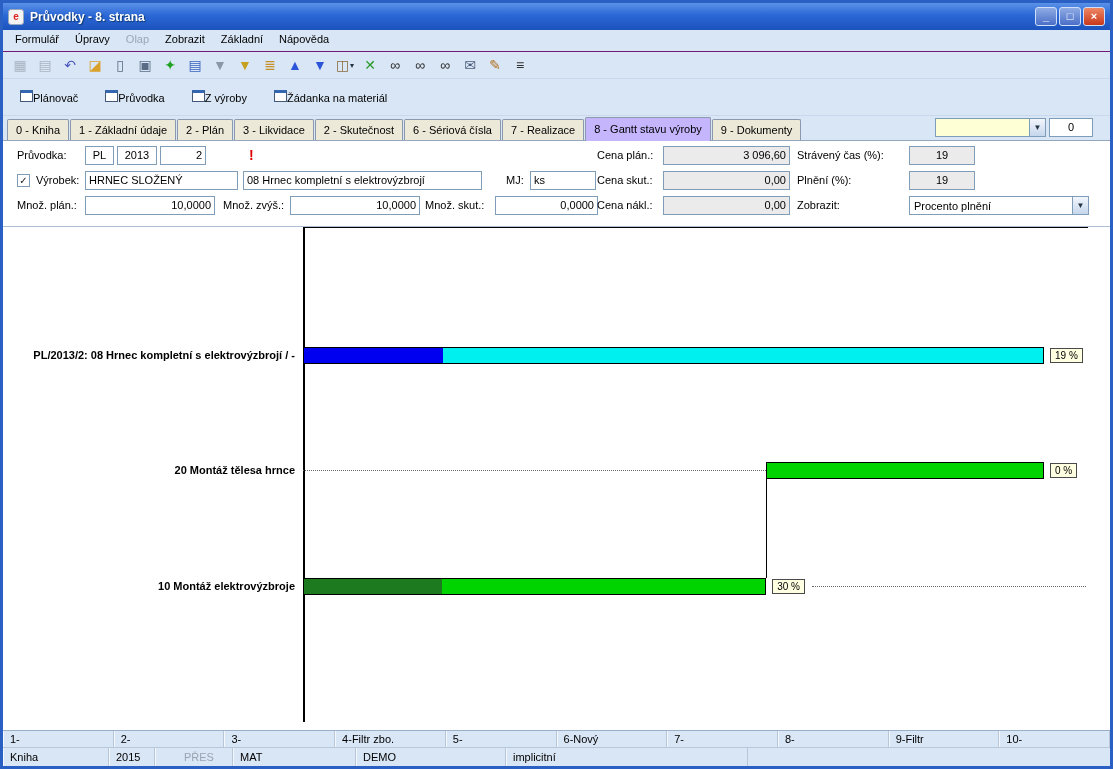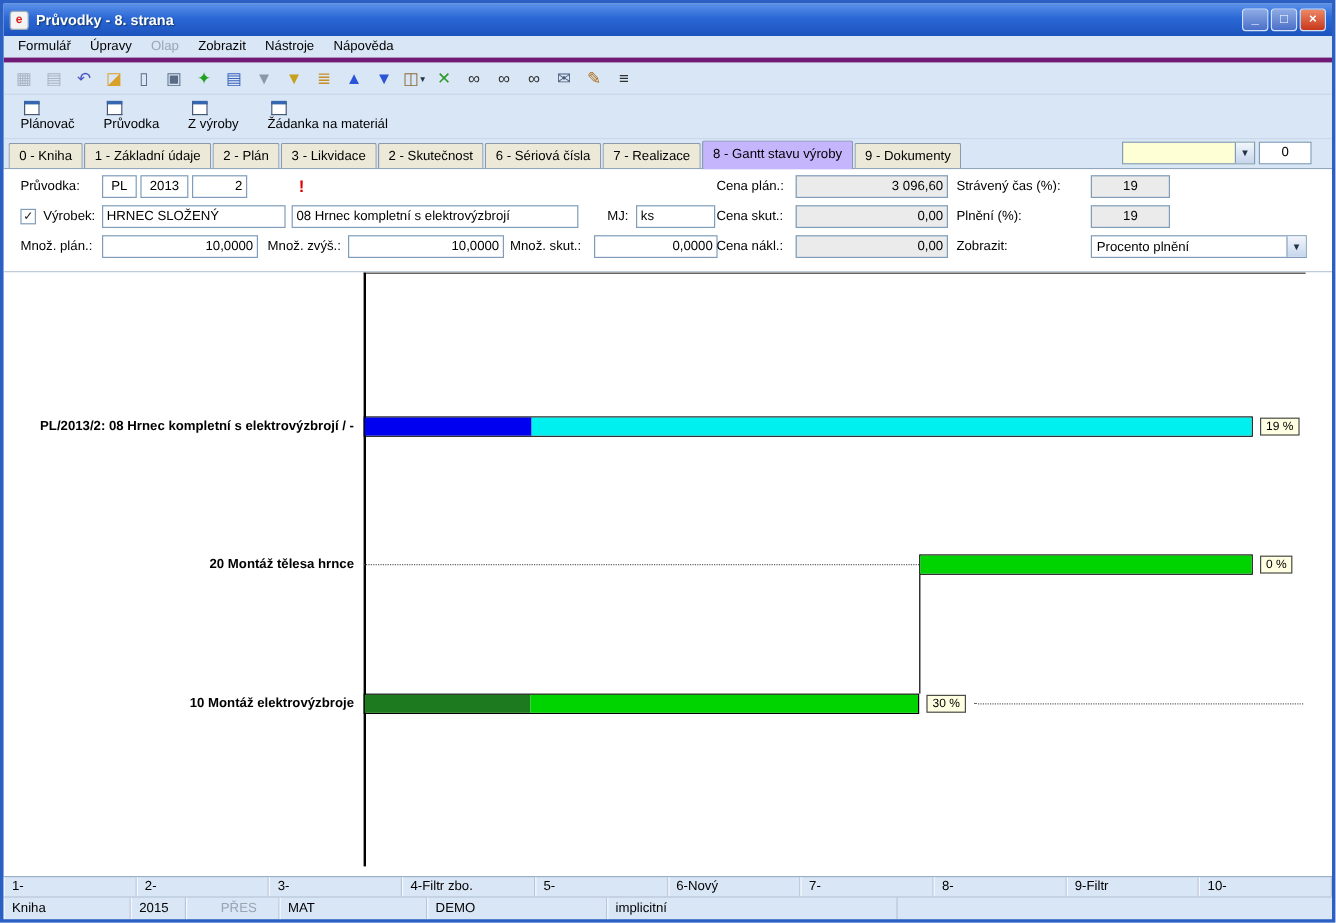--- a/index.html
+++ b/index.html
@@ -19,35 +19,35 @@
     border:1px solid #9ab; text-shadow:none; }
   .title-sub { position:absolute; left:170px; line-height:27px; }
   .win-controls { margin-left:auto; display:flex; gap:2px; }
   .wbtn { width:22px; height:19px; border:1px solid #cfe0f8; border-radius:3px;
     background:linear-gradient(#8fabe4,#4a6fc8); color:#fff; font-size:11px; font-weight:bold;
     display:flex; align-items:center; justify-content:center; line-height:1; text-shadow:none; }
   .wbtn.close { background:linear-gradient(#ee8866,#c8371b); }
 
   
   .menubar { height:22px; flex:0 0 22px; display:flex; align-items:flex-start; padding:0 4px;
-    border-bottom:4px solid #701a75; }
+    border-bottom:1px solid #701a75; }
   .menu-item { padding:3px 8px; cursor:default; }
   .menu-item.disabled { color:#9aa6b4; }
 
   .toolbar { height:27px; flex:0 0 27px; display:flex; align-items:center; padding:0 6px; gap:3px;
     border-bottom:1px solid #c9d8ec; }
   .tool-btn { min-width:22px; height:22px; display:flex; align-items:center; justify-content:center;
     font-size:14px; padding:0 1px; }
   .tool-btn .glyph { line-height:1; }
   .tool-btn.disabled .glyph { color:#a8b4c2 !important; }
   .tool-btn .caret { font-size:8px; color:#234; margin-left:1px; }
 
   .actionbar { height:37px; flex:0 0 37px; display:flex; align-items:center; padding:0 10px; gap:10px;
     border-bottom:1px solid #c9d8ec; }
-  .action-btn { display:flex; flex-direction:column; align-items:flex-start; padding:2px 10px 2px 4px; cursor:default; }
+  .action-btn { display:flex; flex-direction:row; align-items:flex-start; padding:2px 10px 2px 4px; cursor:default; }
   .form-mini-icon { width:13px; height:12px; border:1px solid #44597a; border-top:3px solid #3567b0;
     background:#fff; margin-left:3px; }
   .ab-label { margin-top:2px; }
 
   
   .tabbar { height:25px; flex:0 0 25px; display:flex; align-items:flex-end; padding:0 4px;
     position:relative; border-bottom:1px solid #94a6bc; }
   .tab { height:21px; line-height:20px; padding:0 8px; background:#ece9d8;
     border:1px solid #8a99ad; border-bottom:none; border-radius:2px 2px 0 0; margin-right:1px; cursor:default; white-space:nowrap; }
   .tab.active { height:24px; line-height:23px; background:#c4b5fd; position:relative; z-index:2; margin-bottom:-1px; }
@@ -118,21 +118,21 @@
         <div class="wbtn">□</div>
         <div class="wbtn close">×</div>
       </span>
   </div>
 
   <div class="menubar">
       <div class="menu-item">Formulář</div>
       <div class="menu-item">Úpravy</div>
       <div class="menu-item disabled">Olap</div>
       <div class="menu-item">Zobrazit</div>
-      <div class="menu-item">Nástroje</div>
+      <div class="menu-item">Základní</div>
       <div class="menu-item">Nápověda</div>
     </div>
 
   <div class="toolbar">
       <div class="tool-btn disabled">
         <span class="glyph" style="color: rgb(154, 166, 182);">▦</span>
       </div>
       <div class="tool-btn disabled">
         <span class="glyph" style="color: rgb(154, 166, 182);">▤</span>
       </div>

